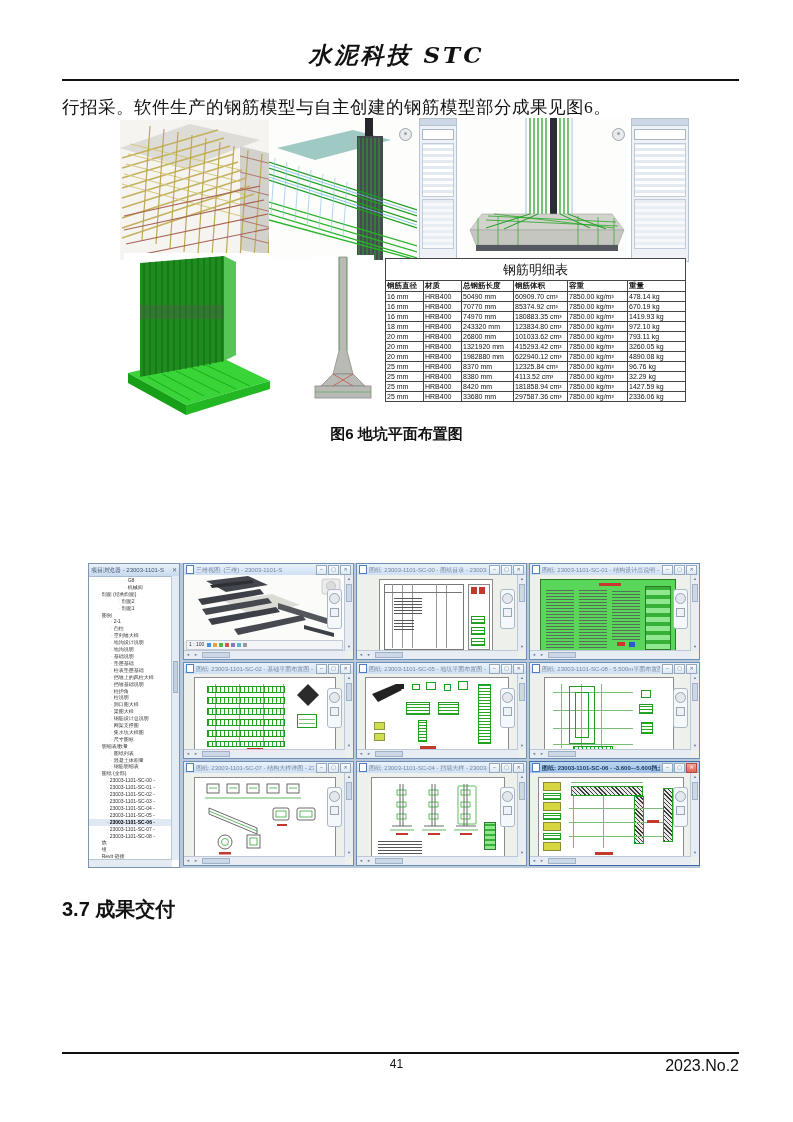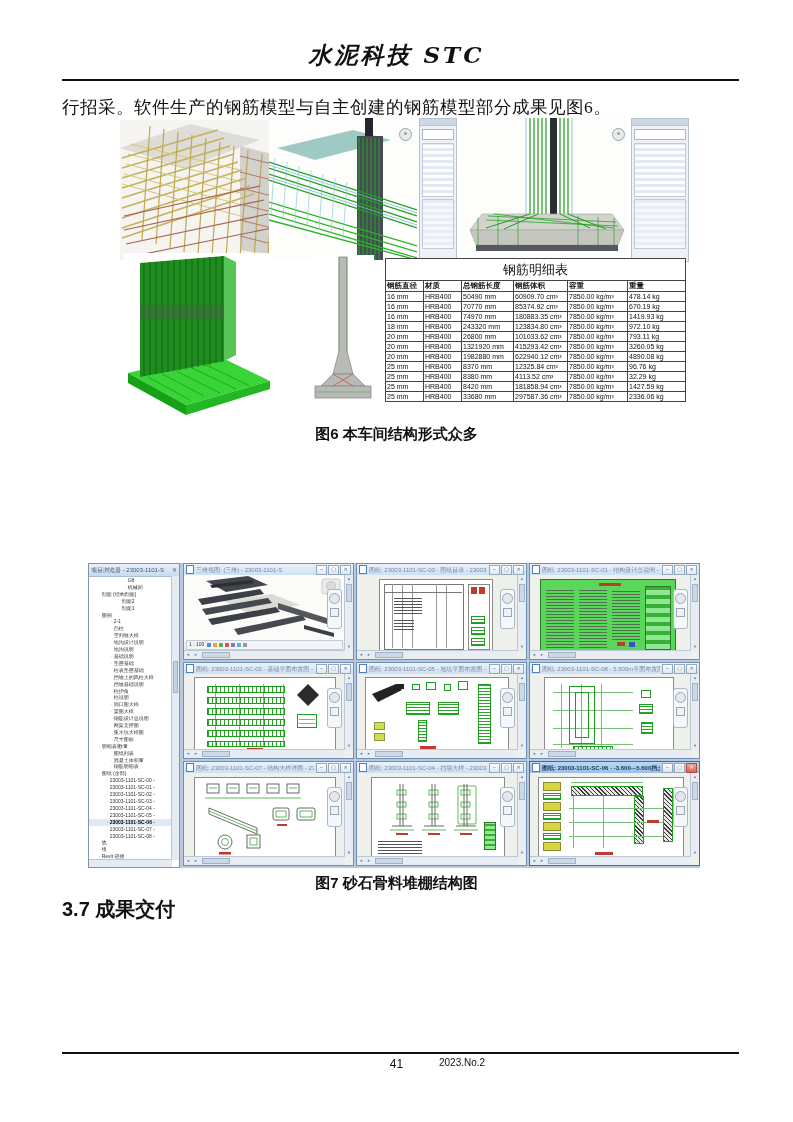--- a/index.html
+++ b/index.html
@@ -5,21 +5,21 @@
   html,body{margin:0;padding:0;background:#888;}
   .page{position:relative;width:793px;height:1122px;background:#fff;margin:0 auto;
         font-family:"Liberation Serif",serif;color:#111;overflow:hidden;}
   .s{position:absolute;}
   
   .jtitle{top:40px;left:0;width:793px;text-align:center;font-family:"DejaVu Serif",serif;
           font-style:italic;font-weight:bold;font-size:23px;letter-spacing:3px;}
   .hrule{top:79px;left:62px;width:677px;height:2px;background:#111;}
   .frule{top:1052px;left:62px;width:677px;height:2px;background:#111;}
   .pnum{top:1057px;left:0;width:793px;text-align:center;font-size:12px;font-family:"Liberation Sans",sans-serif;}
-  .issue{top:1057px;left:439px;width:300px;text-align:left;font-size:10px;font-family:"Liberation Sans",sans-serif;}
+  .issue{top:1057px;left:439px;width:300px;text-align:right;font-size:16px;font-family:"Liberation Sans",sans-serif;}
   
   .para{left:62px;width:678px;font-size:17.5px;line-height:43px;text-align:justify;letter-spacing:.5px;}
   .noindent{text-indent:0;}
   .indent{text-indent:2em;}
   .cap{left:0;width:793px;text-align:center;font-family:"Liberation Sans",sans-serif;
        font-weight:bold;font-size:15px;}
   .h2{left:62px;font-family:"Liberation Sans",sans-serif;font-weight:bold;font-size:20px;}
   
   .panelp{background:#eef1f6;border:1px solid #b7c2cf;}
   .panelp .ptb{height:6px;background:#cdd8e6;border-bottom:1px solid #b7c2cf;}
@@ -309,21 +309,21 @@
               <td>33680 mm</td>
               <td>297587.36 cm³</td>
               <td>7850.00 kg/m³</td>
               <td>2336.06 kg</td>
             </tr>
           </tbody>
       </table>
     </div>
   </div>
 
-  <div class="s cap" style="top:425px;">图6 本车间结构形式众多</div>
+  <div class="s cap" style="top:425px;">图6 地坑平面布置图</div>
 
   <div class="s fig7">
 
     <div class="s pb">
       <div class="pbtb">
         <span class="pbx">✕</span>
         <span>项目浏览器 - 23003-1101-S</span>
       </div>
       <div class="pbtree">
         <ul>
@@ -833,19 +833,18 @@
           </div>
         <div class="hs">
             <span class="sa">◄</span>
             <span class="sa sr">►</span>
             <span class="sth"></span>
           </div>
       </div>
     </div>
   </div>
 
-  <div class="s cap" style="top:874px;">图7 砂石骨料堆棚结构图</div>
   <div class="s h2" style="top:896px;">3.7 成果交付</div>
 
   <div class="s frule"></div>
   <div class="s pnum">41</div>
   <div class="s issue">2023.No.2</div>
 </div>
 
 </body></html>

